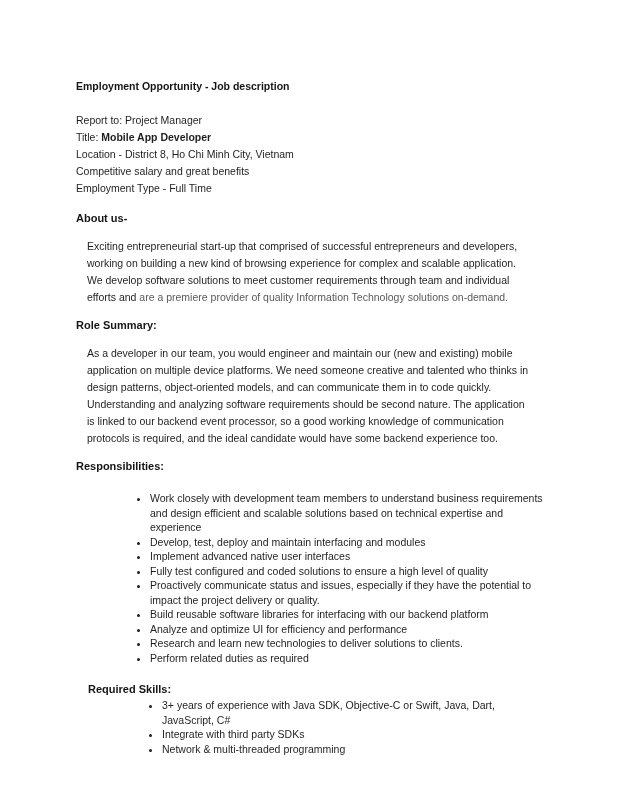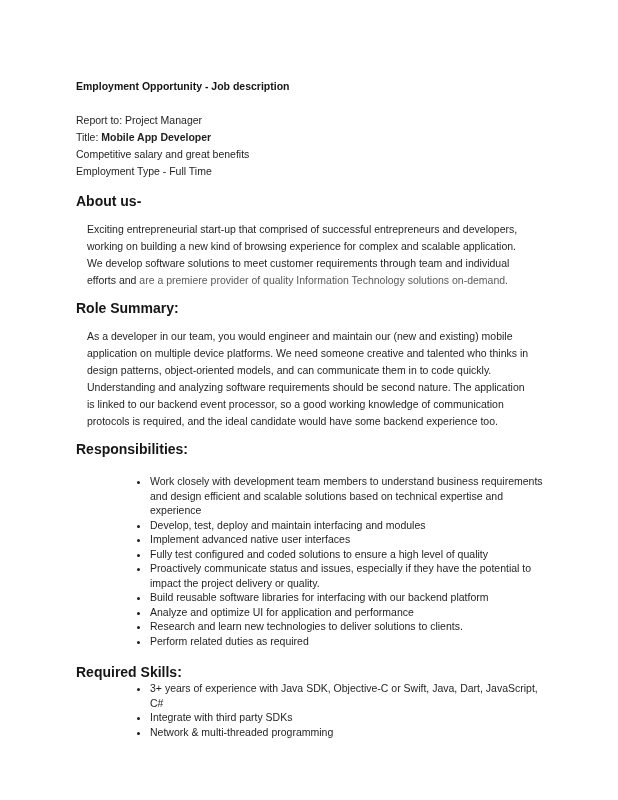--- a/index.html
+++ b/index.html
@@ -32,23 +32,23 @@
   }
   .meta-line {
     margin: 0;
     line-height: 17px;
   }
   .meta-line b { font-weight: bold; }
   .section { margin: 0; }
   .section-about   { margin-top: 13px; }
   .section-role    { margin-top: 4px;  }
   .section-resp    { margin-top: 0px;  }
-  .section-skills  { margin-top: 16px; }
+  .section-skills  { margin-top: 16px; margin-left: 12px; }
   h2.section-heading {
-    font-size: 14px;
+    font-size: 11px;
     line-height: 17px;
     font-weight: bold;
     color: #151515;
     margin: 0;
   }
   p.body-text {
     margin: 11px;
     line-height: 17px;
     color: #1f1f1f;
   }
@@ -69,20 +69,21 @@
 </head>
 <body>
 
 <div class="page">
 
   <h1 class="doc-heading">Employment Opportunity - Job description</h1>
 
   <div>
     <p class="meta-line">Report to: Project Manager</p>
     <p class="meta-line"><span>Title: </span><b>Mobile App Developer</b></p>
+    <p class="meta-line">Location - District 8, Ho Chi Minh City, Vietnam</p>
     <p class="meta-line">Competitive salary and great benefits</p>
     <p class="meta-line">Employment Type - Full Time</p>
   </div>
 
   <div class="section section-about">
     <h2 class="section-heading">About us-</h2>
     <p class="body-text"><span>Exciting entrepreneurial start-up that comprised of successful entrepreneurs and developers, working on building a new kind of browsing experience for complex and scalable application. We develop software solutions to meet customer requirements through team and individual efforts and </span><span class="muted">are a premiere provider of quality Information Technology solutions on-demand.</span></p>
   </div>
 
   <div class="section section-role">
@@ -99,21 +100,21 @@
         <li>Develop, test, deploy and maintain interfacing and modules</li>
 
         <li>Implement advanced native user interfaces</li>
 
         <li>Fully test configured and coded solutions to ensure a high level of quality</li>
 
         <li>Proactively communicate status and issues, especially if they have the potential to impact the project delivery or quality.</li>
 
         <li>Build reusable software libraries for interfacing with our backend platform</li>
 
-        <li>Analyze and optimize UI for application and performance</li>
+        <li>Analyze and optimize UI for efficiency and performance</li>
 
         <li>Research and learn new technologies to deliver solutions to clients.</li>
 
         <li>Perform related duties as required</li>
       </ul>
   </div>
 
   <div class="section section-skills">
     <h2 class="section-heading">Required Skills:</h2>
     <ul class="bullets">

